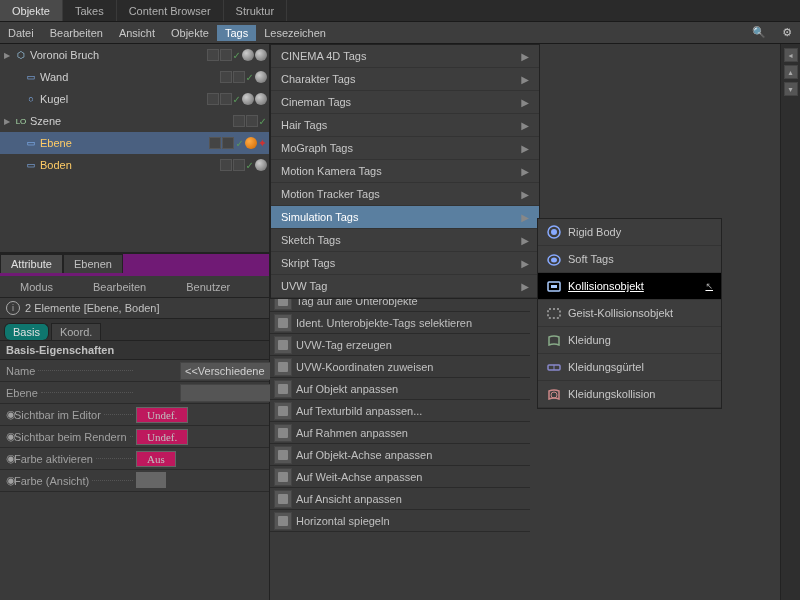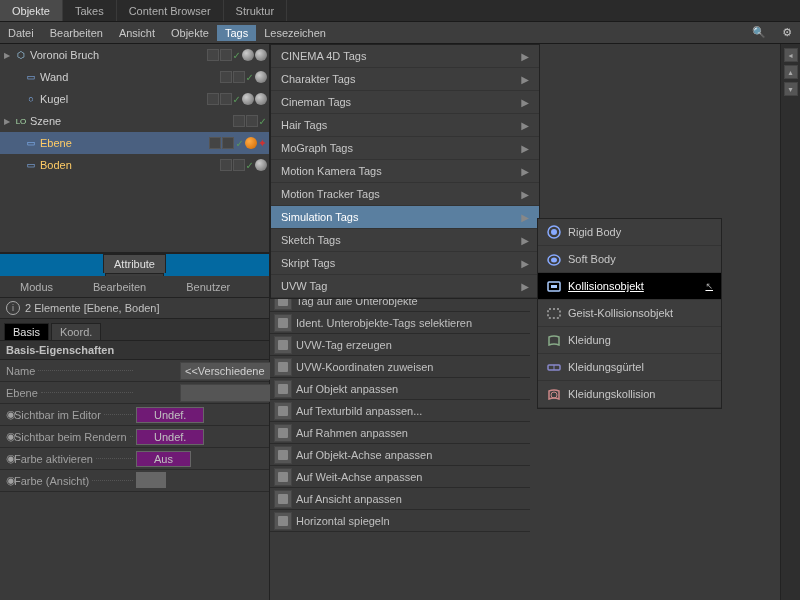--- a/index.html
+++ b/index.html
@@ -138,24 +138,23 @@
     
     .attr-panel {
       flex: 1;
       background: #3a3a3a;
       display: flex;
       flex-direction: column;
     }
 
     .attr-tabs {
       display: flex;
-      background: #0369a1;
+      background: #701a75;
       height: 22px;
-      align-items: center;
-      flex-direction: column;
+      align-items: flex-start;
     }
     .attr-tab {
       padding: 3px 10px;
       font-size: 11px;
       cursor: pointer;
       background: #3d3d3d;
       border: 1px solid #222;
       border-bottom: none;
       color: #c0c0c0;
     }
@@ -212,22 +211,23 @@
       padding: 2px 8px;
       font-size: 11px;
       cursor: pointer;
       background: #3d3d3d;
       border: 1px solid #222;
       border-bottom: none;
       color: #b0b0b0;
       margin-right: 2px;
     }
     .sub-tab.active {
-      background: #000000;
+      background: #0f766e;
       color: #e0e0e0;
+      border-radius: 6px;
     }
 
     .section-header {
       background: #333;
       padding: 3px 6px;
       font-size: 11px;
       font-weight: bold;
       color: #c0c0c0;
       border-bottom: 1px solid #222;
     }
@@ -258,26 +258,27 @@
       background: #555;
       border: 1px solid #444;
       color: #d0d0d0;
       font-size: 11px;
       padding: 1px 4px;
       width: 100%;
       height: 18px;
       margin-left: 44px;
     }
     .attr-value-btn {
-      background: #701a75;
+      background: #be185d;
       border: 1px solid #666;
-      padding: 1px 17px;
+      padding: 1px 10px;
       font-size: 11px;
       color: #c0c0c0;
       cursor: pointer;
+      font-family: Liberation Serif, serif;
     }
     .attr-color-swatch {
       width: 30px;
       height: 16px;
       border: 1px solid #666;
       display: inline-block;
     }
 
     
     .dropdown-overlay {
@@ -728,21 +729,21 @@
     <span>Rigid Body</span>
   </div>
 
   <div class="submenu-item">
     <div class="submenu-icon">
       <svg width="16" height="16">
         <ellipse cx="8" cy="9" rx="6" ry="5" fill="none" stroke="#88aaff" stroke-width="1.5"></ellipse>
         <ellipse cx="8" cy="9" rx="3" ry="2.5" fill="#88aaff"></ellipse>
       </svg>
     </div>
-    <span>Soft Body</span>
+    <span>Soft Tags</span>
   </div>
 
   <div class="submenu-item highlighted">
     <div class="submenu-icon">
       <svg width="16" height="16">
         <rect x="2" y="4" width="12" height="9" fill="none" stroke="#aaccff" stroke-width="1.5" rx="1"></rect>
         <rect x="5" y="7" width="6" height="3" fill="#aaccff"></rect>
       </svg>
     </div>
     <span>Kollisionsobjekt</span>

